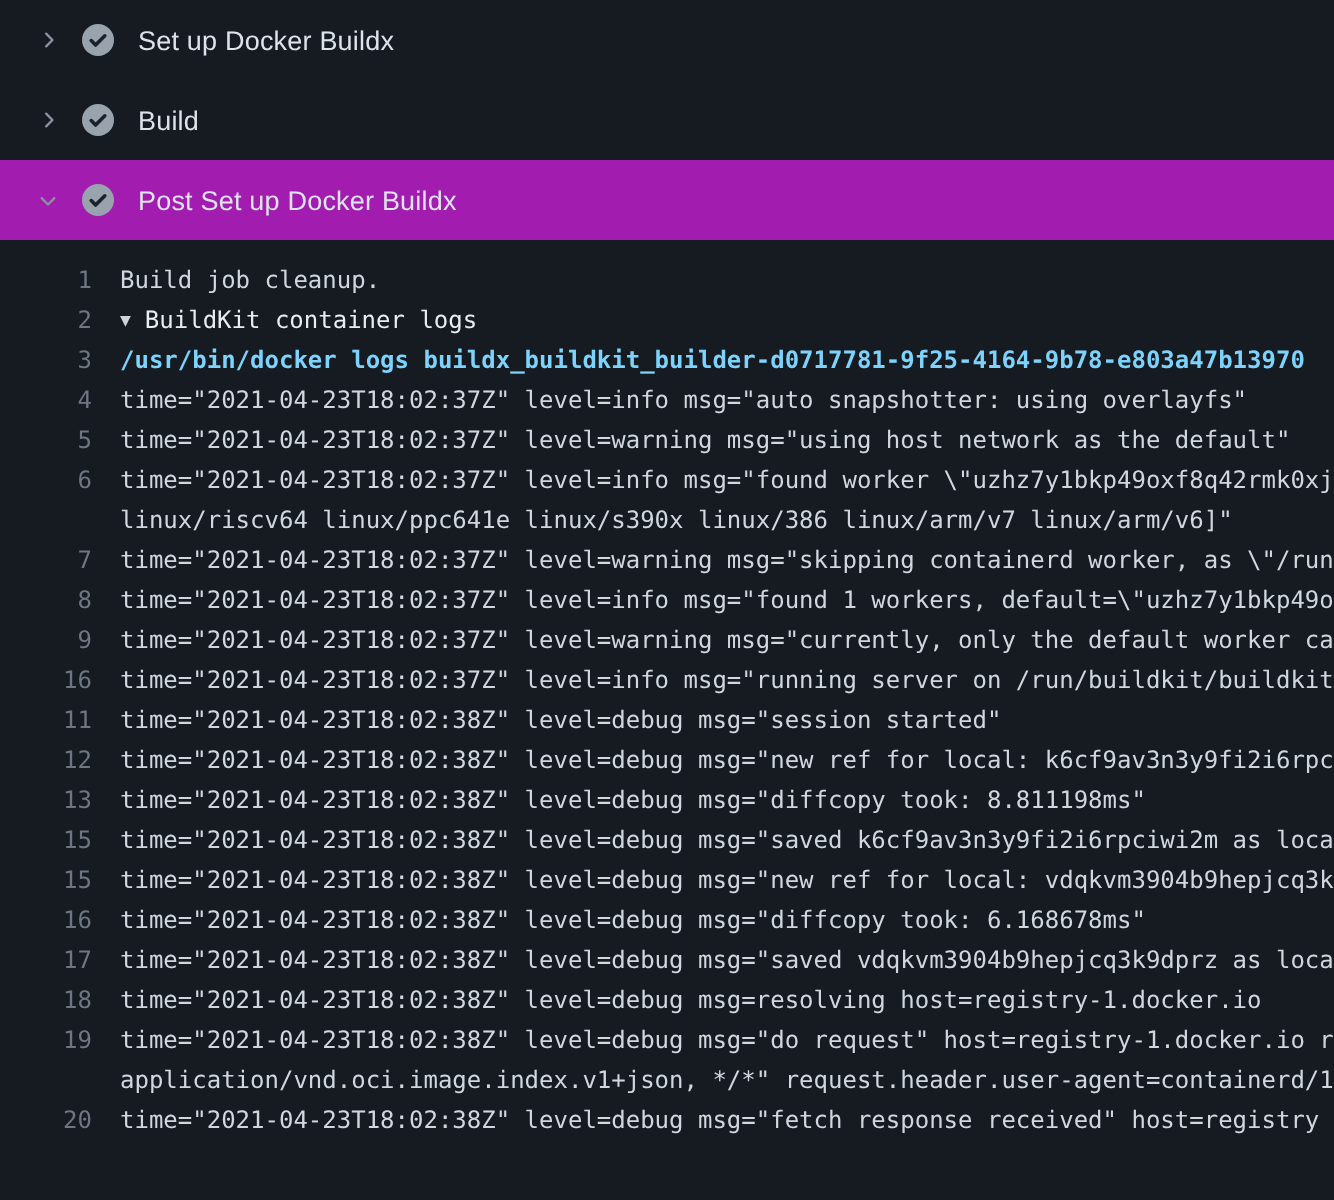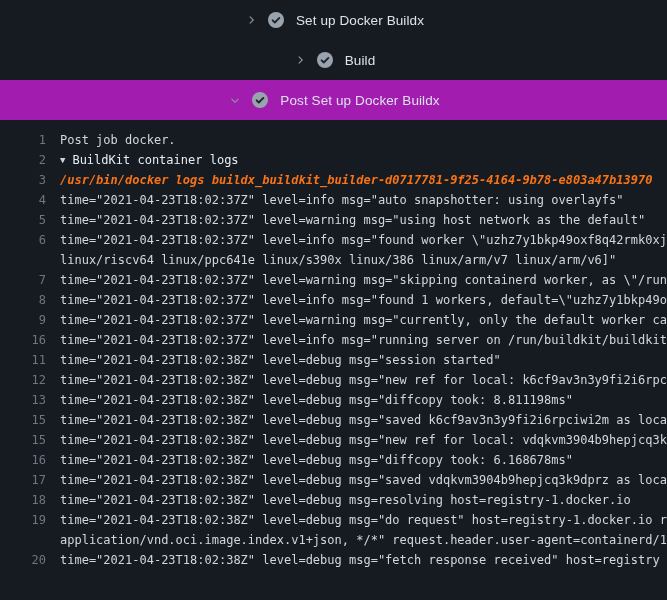--- a/index.html
+++ b/index.html
@@ -13,21 +13,20 @@
   #app { width: 667px; height: 600px; overflow: hidden; }
 
   
   .step {
     height: 40px;
     display: flex;
     align-items: center;
     padding: 0 16px;
     cursor: pointer;
     color: #d8dee6;
-    justify-content: center;
   }
   .step.expanded { background: #a21caf; }
   .chev {
     width: 16px; height: 16px;
     display: flex; align-items: center; justify-content: center;
     margin-right: 9px;
     color: #8b949e;
     flex: none;
   }
   .chev.down svg { transform: rotate(90deg); }
@@ -50,21 +49,21 @@
     color: #6e7681;
     line-height: 20px;
     cursor: pointer;
     user-select: none;
   }
   .content { flex: 1; min-width: 0; overflow: hidden; }
   .part {
     height: 20px; line-height: 20px;
     white-space: pre; overflow: hidden;
   }
-  .content.command .part { color: #f97316; font-weight: bold; font-style: italic; }
+  .content.command .part { color: #7dd3fc; font-weight: bold; }
   .content.group .part { color: #e6edf3; }
   .tri {
     display: inline-block;
     font-size: 9px;
     margin-right: 7px;
     position: relative; top: -1px;
     color: #cdd4dc;
   }
 </style>
 </head>
@@ -112,21 +111,21 @@
             <path d="M4.6 8.3l2.2 2.2 4.6-4.6" stroke="#1b222b" stroke-width="1.8" fill="none" stroke-linecap="round" stroke-linejoin="round"></path>
           </svg>
         </span>
         <span class="lbl">Post Set up Docker Buildx</span>
       </div>
     </div>
   <div id="log">
       <div class="logline">
         <span class="num">1</span>
         <div class="content plain">
-          <div class="part">Post job docker.</div>
+          <div class="part">Build job cleanup.</div>
         </div>
       </div>
       <div class="logline">
         <span class="num">2</span>
         <div class="content group">
           <div class="part"><span class="tri">▼</span>BuildKit container logs</div>
         </div>
       </div>
       <div class="logline">
         <span class="num">3</span>

